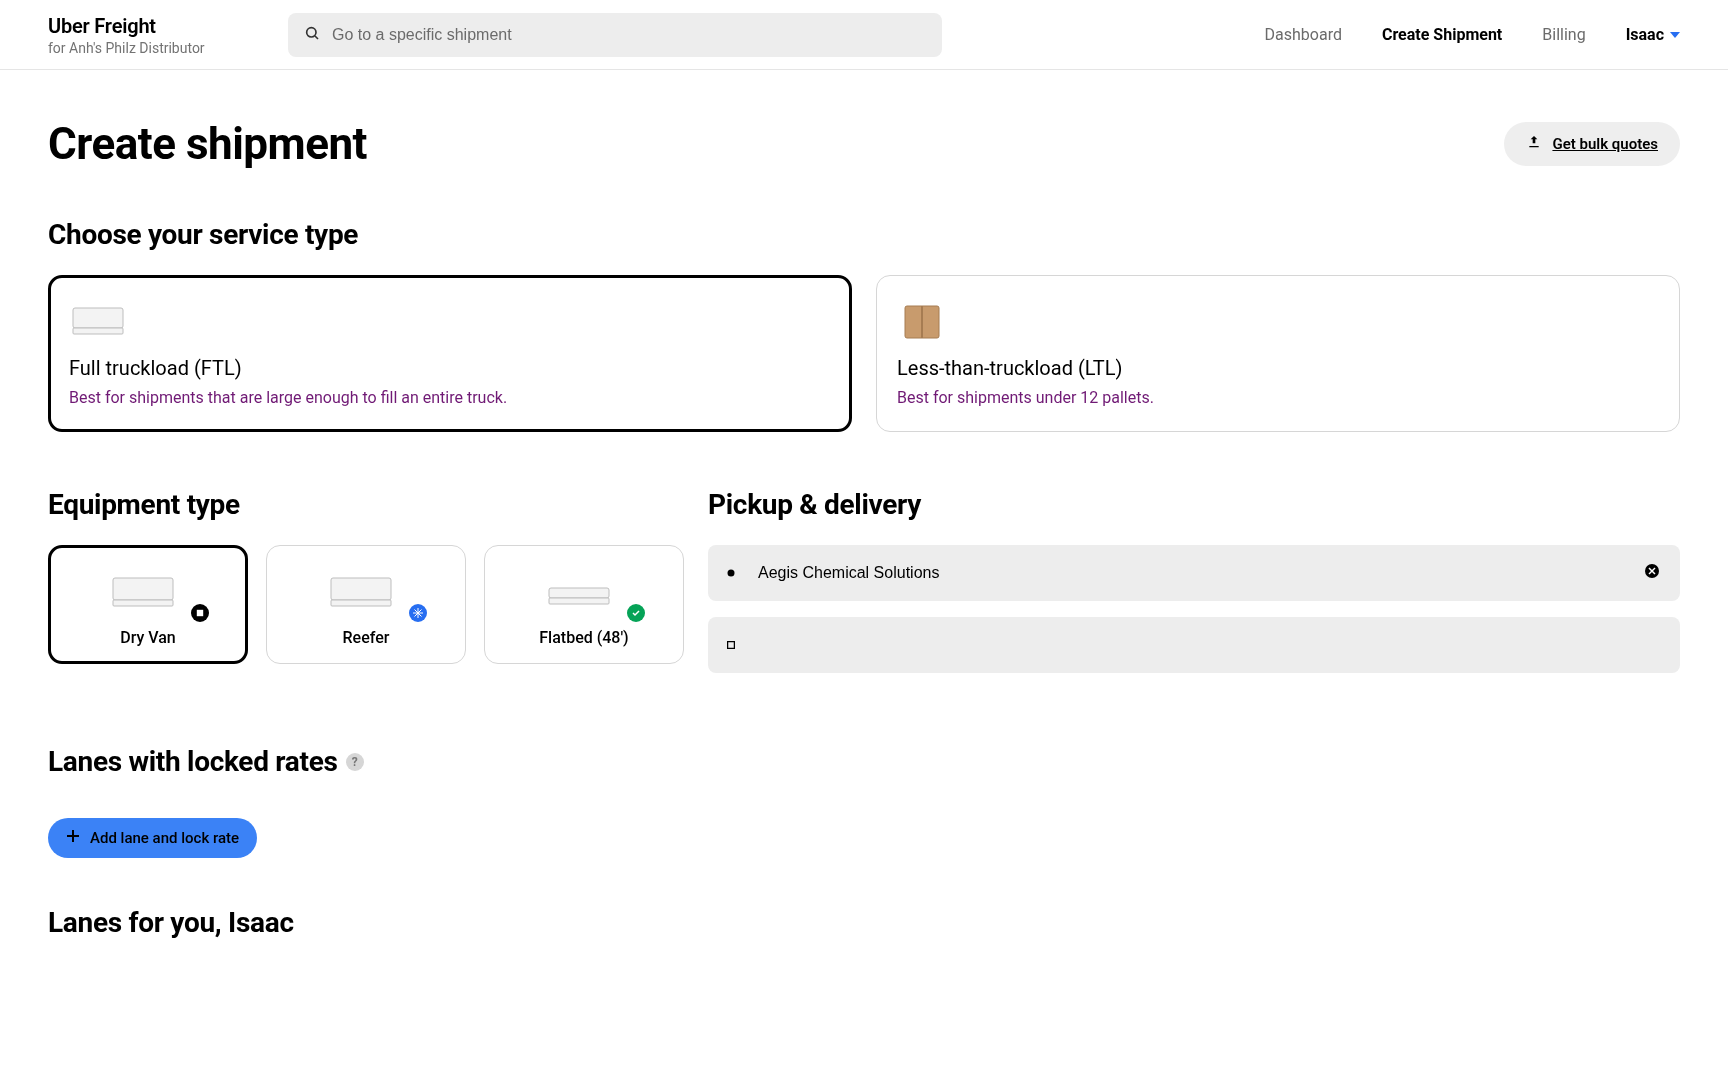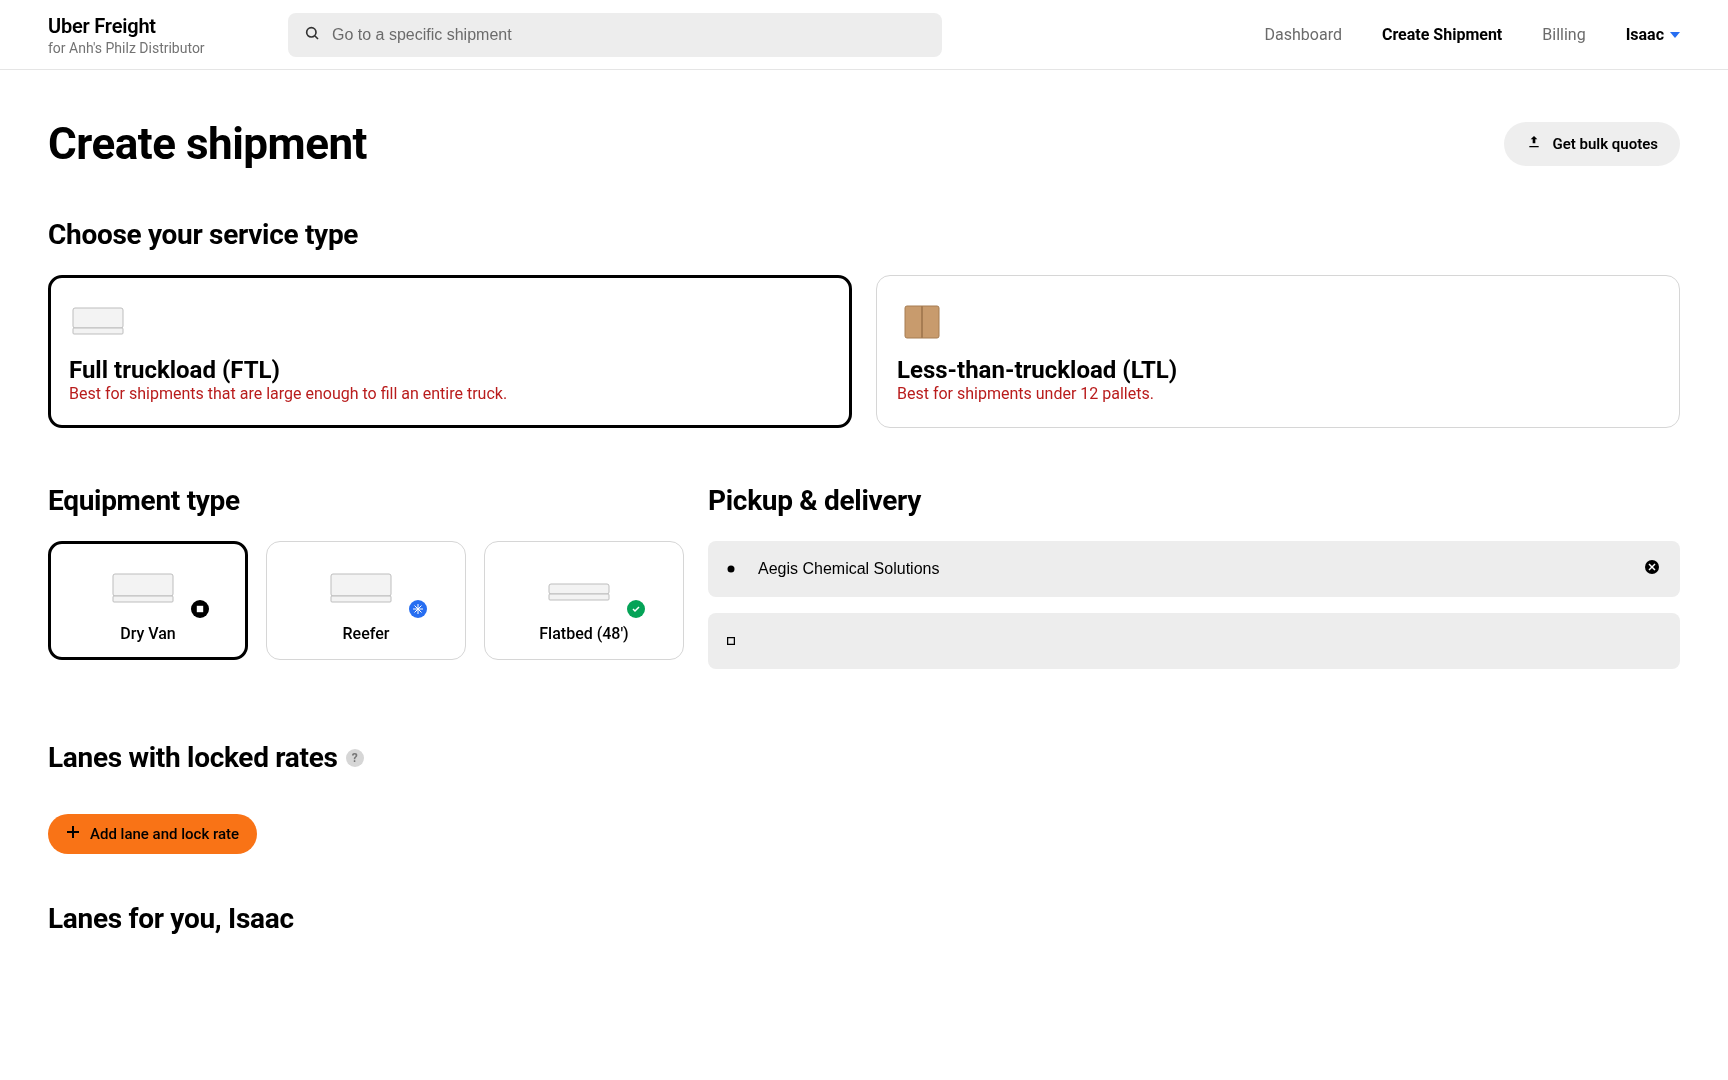--- a/index.html
+++ b/index.html
@@ -107,20 +107,21 @@
     display: inline-flex;
     align-items: center;
     gap: 10px;
     height: 44px;
     padding: 0 22px;
     background: #eeeeee;
     border-radius: 22px;
     font-size: 15px;
     font-weight: 600;
     cursor: pointer;
+    text-decoration: underline;
   }
 
   .section-title {
     font-size: 28px;
     font-weight: 700;
     letter-spacing: -0.3px;
     margin-bottom: 24px;
   }
 
   
@@ -140,26 +141,27 @@
     border: 3px solid #000;
     padding: 18px 18px 22px 18px;
   }
   .service-card .illus {
     height: 52px;
     margin-bottom: 8px;
     display:flex;
     align-items:center;
   }
   .service-card h3 {
-    font-size: 24px;
-    font-weight: 700;
+    font-size: 20px;
+    font-weight: 400;
+    margin-bottom: 8px;
   }
   .service-card p {
     font-size: 16px;
-    color: #b91c1c;
+    color: #701a75;
   }
 
   
   .columns {
     display: flex;
     gap: 24px;
     margin-bottom: 56px;
   }
   .col-left { flex: 0 0 636px; }
   .col-right { flex: 1; }
@@ -248,21 +250,21 @@
     background:#d6d6d6;
     display:inline-flex;align-items:center;justify-content:center;
     font-size:12px;color:#777;font-weight:700;
   }
   .add-lane-btn {
     display:inline-flex;
     align-items:center;
     gap:10px;
     height:40px;
     padding:0 18px;
-    background:#f97316;
+    background:#3b82f6;
     border-radius:20px;
     font-size:15px;
     font-weight:500;
     cursor:pointer;
     margin-bottom: 48px;
   }
 
   .lanes-for-you {
     font-size:28px;
     font-weight:700;

